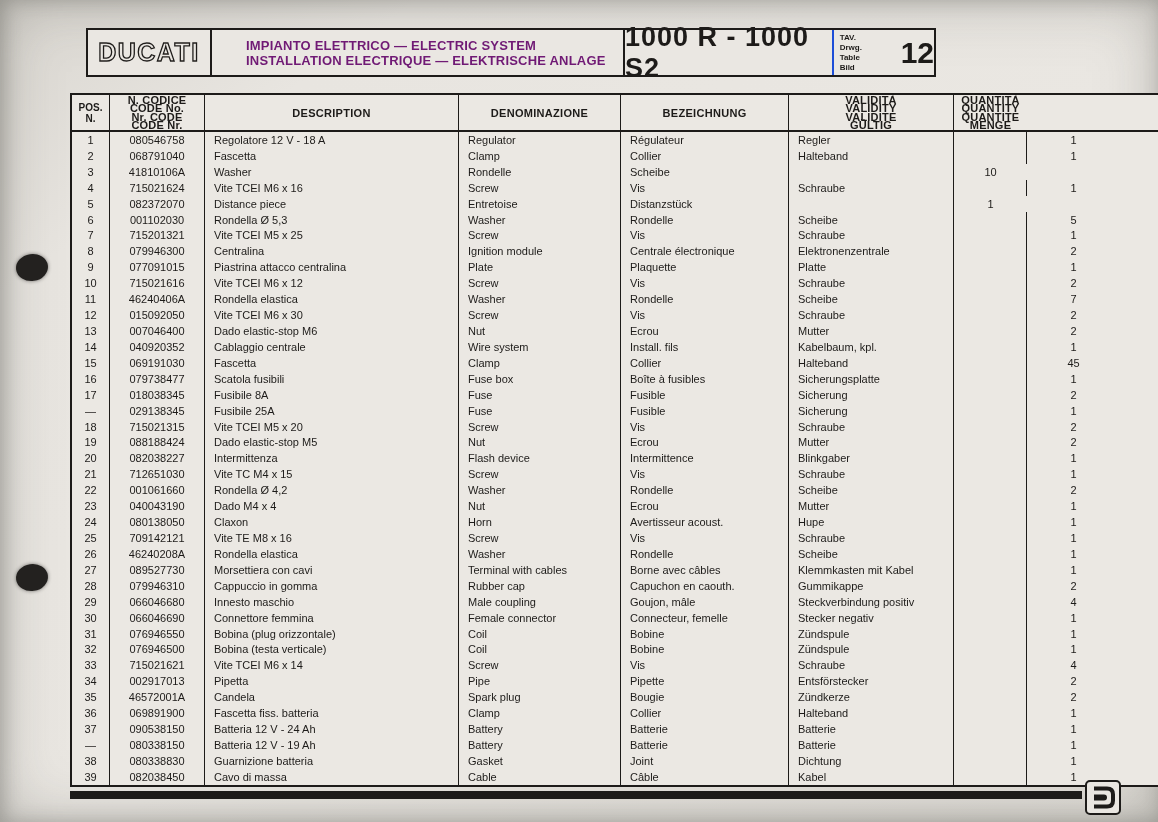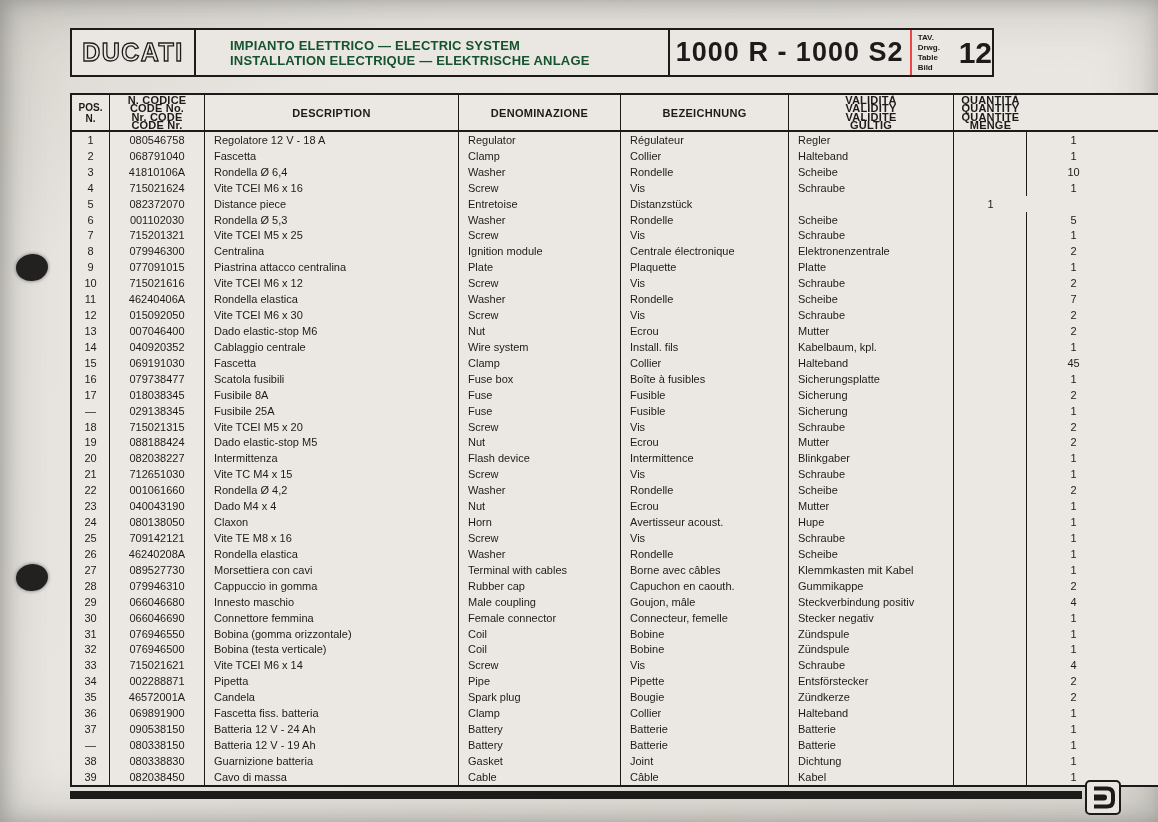--- a/index.html
+++ b/index.html
@@ -20,41 +20,41 @@
     position:absolute; left:16px; width:32px; height:27px;
     background:#23211f; border-radius:50%;
     box-shadow:0 0 4px rgba(30,28,26,.6);
     transform:rotate(-8deg);
   }
   .hole-1 { top:254px; }
   .hole-2 { top:564px; }
 
   
   .header-box {
-    position:absolute; left:70px; top:28px; width:924px; height:49px;
+    position:absolute; left:86px; top:28px; width:850px; height:49px;
     border:2px solid #1d1b19; background:#eae7e2;
     display:flex; align-items:stretch;
   }
   .logo-cell {
     width:135px; border-right:2px solid #1d1b19;
     display:flex; align-items:center; justify-content:center;
   }
   .logo-cell svg { display:block; }
   .title-cell {
     width:543px; border-right:2px solid #1d1b19;
     display:flex; flex-direction:column; justify-content:center;
     padding-left:34px;
   }
-  .title-line { font-size:13px; font-weight:bold; letter-spacing:.2px; color:#14532d; line-height:15px; }
+  .title-line { font-size:13px; font-weight:bold; letter-spacing:.2px; color:#701a75; line-height:15px; }
   .model-cell {
-    width:280px; border-right:2px solid #ef4444;
+    width:280px; border-right:2px solid #1d4ed8;
     display:flex; align-items:center; justify-content:center;
     font-size:27px; font-weight:bold; letter-spacing:1px; color:#1d1b19;
   }
-  .tav-cell { flex:1; display:flex; align-items:stretch; }
+  .tav-cell { flex:1; display:flex; align-items:stretch;gap:20px; }
   .tav-labels {
     width:47px; padding:3px 0 0 6px;
     font-size:8px; font-weight:bold; line-height:10px; color:#1d1b19;
   }
   .tav-number {
     flex:1; display:flex; align-items:center; justify-content:center;
     font-size:30px; font-weight:bold; color:#1d1b19;
   }
 
   
@@ -172,21 +172,20 @@
           <div class="cell c-left">Fascetta</div>
           <div class="cell c-left">Clamp</div>
           <div class="cell c-left">Collier</div>
           <div class="cell c-left">Halteband</div>
           <div class="cell c-center"></div>
           <div class="cell c-center">1</div>
         </div>
         <div class="trow">
           <div class="cell c-pos c-center">3</div>
           <div class="cell c-code c-center">41810106A</div>
-          <div class="cell c-left">Rondella Ø 6,4</div>
           <div class="cell c-left">Washer</div>
           <div class="cell c-left">Rondelle</div>
           <div class="cell c-left">Scheibe</div>
           <div class="cell c-center"></div>
           <div class="cell c-center">10</div>
         </div>
         <div class="trow">
           <div class="cell c-pos c-center">4</div>
           <div class="cell c-code c-center">715021624</div>
           <div class="cell c-left">Vite TCEI M6 x 16</div>
@@ -461,21 +460,21 @@
           <div class="cell c-left">Connettore femmina</div>
           <div class="cell c-left">Female connector</div>
           <div class="cell c-left">Connecteur, femelle</div>
           <div class="cell c-left">Stecker negativ</div>
           <div class="cell c-center"></div>
           <div class="cell c-center">1</div>
         </div>
         <div class="trow">
           <div class="cell c-pos c-center">31</div>
           <div class="cell c-code c-center">076946550</div>
-          <div class="cell c-left">Bobina (gomma orizzontale)</div>
+          <div class="cell c-left">Bobina (plug orizzontale)</div>
           <div class="cell c-left">Coil</div>
           <div class="cell c-left">Bobine</div>
           <div class="cell c-left">Zündspule</div>
           <div class="cell c-center"></div>
           <div class="cell c-center">1</div>
         </div>
         <div class="trow">
           <div class="cell c-pos c-center">32</div>
           <div class="cell c-code c-center">076946500</div>
           <div class="cell c-left">Bobina (testa verticale)</div>
@@ -490,21 +489,21 @@
           <div class="cell c-code c-center">715021621</div>
           <div class="cell c-left">Vite TCEI M6 x 14</div>
           <div class="cell c-left">Screw</div>
           <div class="cell c-left">Vis</div>
           <div class="cell c-left">Schraube</div>
           <div class="cell c-center"></div>
           <div class="cell c-center">4</div>
         </div>
         <div class="trow">
           <div class="cell c-pos c-center">34</div>
-          <div class="cell c-code c-center">002288871</div>
+          <div class="cell c-code c-center">002917013</div>
           <div class="cell c-left">Pipetta</div>
           <div class="cell c-left">Pipe</div>
           <div class="cell c-left">Pipette</div>
           <div class="cell c-left">Entsförstecker</div>
           <div class="cell c-center"></div>
           <div class="cell c-center">2</div>
         </div>
         <div class="trow">
           <div class="cell c-pos c-center">35</div>
           <div class="cell c-code c-center">46572001A</div>

